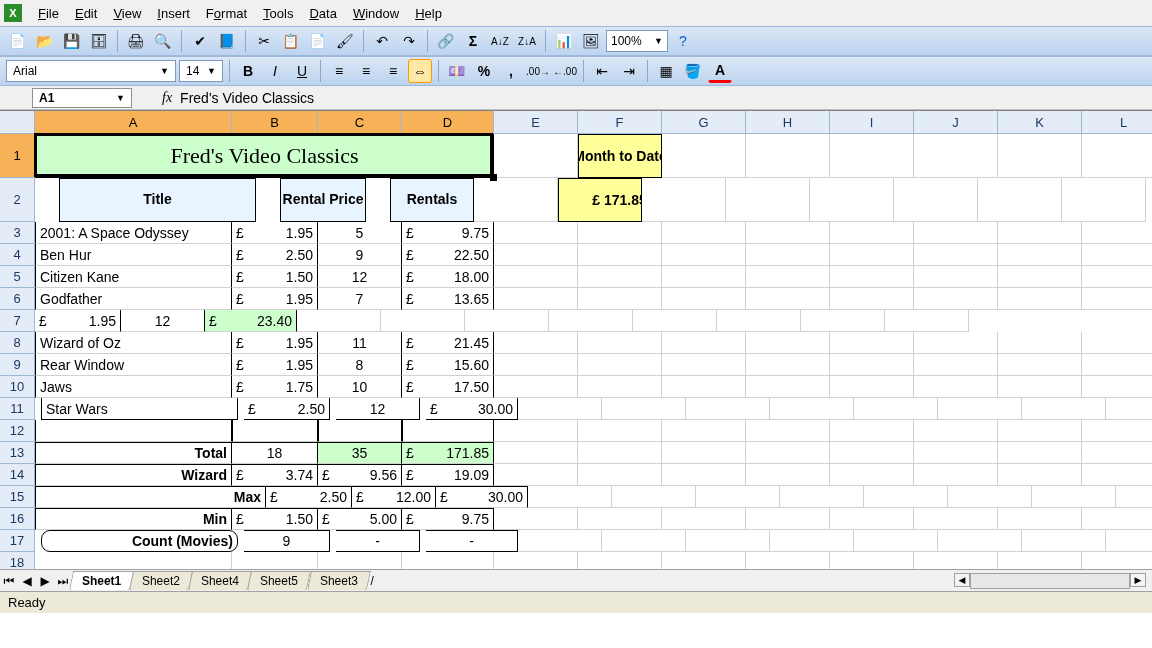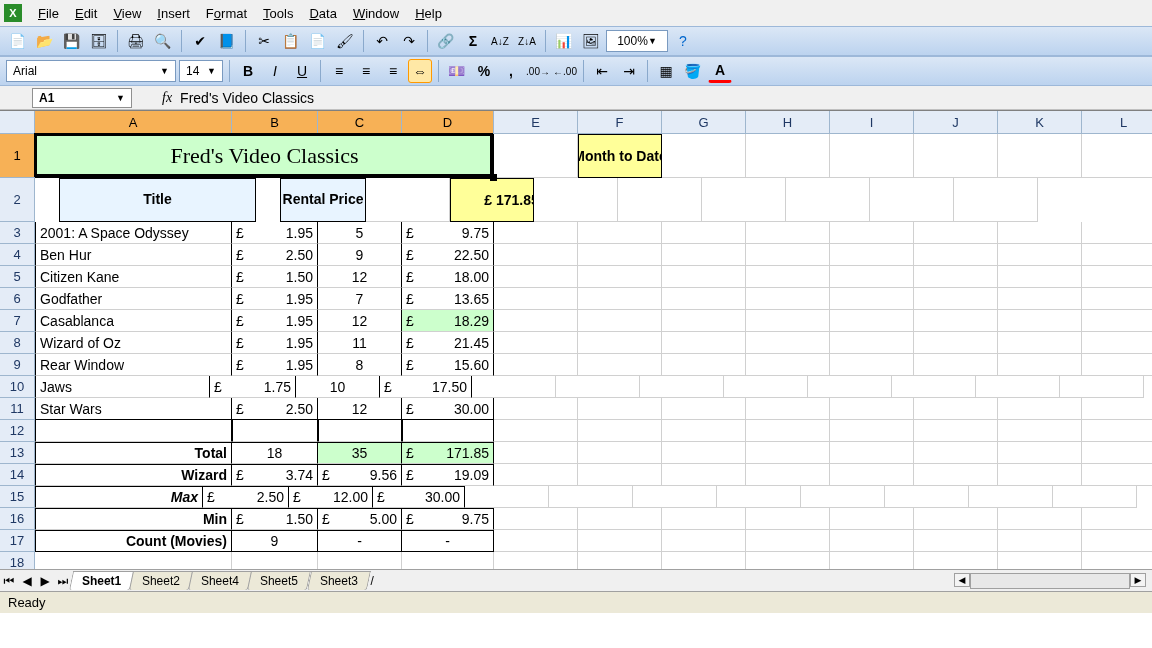--- a/index.html
+++ b/index.html
@@ -9,21 +9,21 @@
 .menubar { display:flex; align-items:center; height:26px; background:#f0f0f0; padding:0 4px; gap:2px;}
 .app-icon { width:18px; height:18px; background:#2a8c2a; display:inline-flex; align-items:center; justify-content:center; color:#fff; font-weight:bold; font-size:11px; margin-right:6px;}
 .menuitem { padding:3px 8px; cursor:default; font-size:13px;}
 .mnemonic { text-decoration:underline; }
 
 
 .toolbar { display:flex; align-items:center; height:30px; padding:2px 6px; gap:3px;
   background:linear-gradient(#dbe7f6,#bcd3ef); border-top:1px solid #9db8d9; border-bottom:1px solid #9db8d9;}
 .tbtn { width:24px; height:24px; display:flex; align-items:center; justify-content:center; border:1px solid transparent; border-radius:3px; cursor:default; font-size:14px;}
 .sep { width:1px; height:22px; background:#8aa9cc; margin:0 3px; }
-.zoom-box { display:flex; align-items:center; background:#fff; border:1px solid #7a9ac0; height:22px; padding:0 4px; min-width:62px; justify-content:center;}
+.zoom-box { display:flex; align-items:center; background:#fff; border:1px solid #7a9ac0; height:22px; padding:0 4px; min-width:62px; justify-content:space-between;}
 .zoom-box .dd { font-size:9px; }
 
 
 .fontbox { background:#fff; border:1px solid #7a9ac0; height:22px; display:flex; align-items:center; padding:0 6px; justify-content:space-between;}
 .fontname { width:170px; }
 .fontsize { width:44px; }
 
 
 .namebar { display:flex; align-items:center; height:24px; background:#f0f0f0; border-bottom:1px solid #c0c0c0;}
 .namebox { width:100px; background:#fff; border:1px solid #909090; margin:0 30px 0 32px; padding:2px 6px; display:flex; align-items:center; justify-content:space-between; font-weight:bold;}
@@ -41,21 +41,21 @@
 .rh { height:22px; border-right:1px solid #9eb6ce; border-bottom:1px solid #9eb6ce; display:flex; align-items:center; justify-content:center; background:#e4ecf7; font-size:13px; color:#1f3864;}
 .rh.sel { background:#f7b156; color:#000;}
 .rh.tall { height:44px;}
 .cells { position:absolute; left:35px; top:23px; }
 .cellrow { display:flex; height:22px;}
 .cellrow.tall { height:44px;}
 .cell { border-right:1px solid #d0d0d0; border-bottom:1px solid #d0d0d0; padding:0 4px; display:flex; align-items:center; font-size:14px; overflow:hidden; white-space:nowrap; position:relative;}
 .b-r { border-right:1px solid #000;}
 .b-l { border-left:1px solid #000;}
 .b-t { border-top:1px solid #000;}
-.b-b { border-bottom:1px solid #000;}
+.b-b { border-bottom:1px solid #000;margin-left:6px;}
 .b-all { border:1px solid #000;}
 .title-cell { background:#ccffcc; justify-content:center; font-family:"Times New Roman",serif; font-size:22px; }
 .hdr-cell { background:#e8f4ff; justify-content:center; font-weight:bold; text-align:center; line-height:1.1;margin-left:24px;}
 .right { justify-content:flex-end;padding-left:43px;}
 .center { justify-content:center;}
 .bold { font-weight:bold;}
 .mtd { background:#ffff99; justify-content:center; font-weight:bold; text-align:center;}
 .money { justify-content:space-between;}
 .money .cur { }
 .hl-green { background:#ccffcc;}
@@ -235,20 +235,21 @@
         <div class="cell " style="width: 84px;"></div>
         <div class="cell " style="width: 84px;"></div>
         <div class="cell " style="width: 84px;"></div>
         <div class="cell " style="width: 84px;"></div>
         <div class="cell " style="width: 84px;"></div>
         <div class="cell " style="width: 84px;"></div>
       </div>
       <div class="cellrow tall">
         <div class="cell hdr-cell b-all" style="width: 197px;">Title</div>
         <div class="cell hdr-cell b-all" style="width: 86px;">Rental Price</div>
+        <div class="cell hdr-cell b-all" style="width: 84px;">Rentals</div>
         <div class="cell " style="width: 84px;"></div>
         <div class="cell mtd b-all right" style="width: 84px;">£ 171.85</div>
         <div class="cell " style="width: 84px;"></div>
         <div class="cell " style="width: 84px;"></div>
         <div class="cell " style="width: 84px;"></div>
         <div class="cell " style="width: 84px;"></div>
         <div class="cell " style="width: 84px;"></div>
         <div class="cell " style="width: 84px;"></div>
       </div>
       <div class="cellrow ">
@@ -325,29 +326,28 @@
         <div class="cell " style="width: 84px;"></div>
         <div class="cell " style="width: 84px;"></div>
         <div class="cell " style="width: 84px;"></div>
         <div class="cell " style="width: 84px;"></div>
         <div class="cell " style="width: 84px;"></div>
         <div class="cell " style="width: 84px;"></div>
         <div class="cell " style="width: 84px;"></div>
         <div class="cell " style="width: 84px;"></div>
       </div>
       <div class="cellrow ">
-        <div class="cell b-l b-r" style="width: 197px;">Casablanca</div>
         <div class="cell money b-r" style="width: 86px;">
           <span class="cur">£</span>
           <span>1.95</span>
         </div>
         <div class="cell center b-r" style="width: 84px;">12</div>
         <div class="cell money b-r hl-green" style="width: 92px;">
           <span class="cur">£</span>
-          <span>18.29</span>
+          <span>23.40</span>
         </div>
         <div class="cell " style="width: 84px;"></div>
         <div class="cell " style="width: 84px;"></div>
         <div class="cell " style="width: 84px;"></div>
         <div class="cell " style="width: 84px;"></div>
         <div class="cell " style="width: 84px;"></div>
         <div class="cell " style="width: 84px;"></div>
         <div class="cell " style="width: 84px;"></div>
         <div class="cell " style="width: 84px;"></div>
       </div>
@@ -385,21 +385,21 @@
         <div class="cell " style="width: 84px;"></div>
         <div class="cell " style="width: 84px;"></div>
         <div class="cell " style="width: 84px;"></div>
         <div class="cell " style="width: 84px;"></div>
         <div class="cell " style="width: 84px;"></div>
         <div class="cell " style="width: 84px;"></div>
         <div class="cell " style="width: 84px;"></div>
         <div class="cell " style="width: 84px;"></div>
       </div>
       <div class="cellrow ">
-        <div class="cell b-l b-r" style="width: 175px;">Jaws</div>
+        <div class="cell b-l b-r" style="width: 197px;">Jaws</div>
         <div class="cell money b-r" style="width: 86px;">
           <span class="cur">£</span>
           <span>1.75</span>
         </div>
         <div class="cell center b-r" style="width: 84px;">10</div>
         <div class="cell money b-r" style="width: 92px;">
           <span class="cur">£</span>
           <span>17.50</span>
         </div>
         <div class="cell " style="width: 84px;"></div>
@@ -479,21 +479,21 @@
         <div class="cell " style="width: 84px;"></div>
         <div class="cell " style="width: 84px;"></div>
         <div class="cell " style="width: 84px;"></div>
         <div class="cell " style="width: 84px;"></div>
         <div class="cell " style="width: 84px;"></div>
         <div class="cell " style="width: 84px;"></div>
         <div class="cell " style="width: 84px;"></div>
         <div class="cell " style="width: 84px;"></div>
       </div>
       <div class="cellrow ">
-        <div class="cell right bold b-l b-r b-t" style="width: 168px; font-style: italic;">Max</div>
+        <div class="cell right bold b-l b-r b-t" style="width: 231px;">Max</div>
         <div class="cell money b-r b-t" style="width: 86px;">
           <span class="cur">£</span>
           <span>2.50</span>
         </div>
         <div class="cell money b-r b-t" style="width: 84px;">
           <span class="cur">£</span>
           <span>12.00</span>
         </div>
         <div class="cell money b-r b-t" style="width: 92px;">
           <span class="cur">£</span>
@@ -525,21 +525,21 @@
         <div class="cell " style="width: 84px;"></div>
         <div class="cell " style="width: 84px;"></div>
         <div class="cell " style="width: 84px;"></div>
         <div class="cell " style="width: 84px;"></div>
         <div class="cell " style="width: 84px;"></div>
         <div class="cell " style="width: 84px;"></div>
         <div class="cell " style="width: 84px;"></div>
         <div class="cell " style="width: 84px;"></div>
       </div>
       <div class="cellrow ">
-        <div class="cell right bold b-l b-r b-t b-b" style="width: 197px;">Count (Movies)</div>
+        <div class="cell right bold b-l b-r b-t b-b" style="width: 197px; border-radius: 9px;">Count (Movies)</div>
         <div class="cell center b-r b-t b-b" style="width: 86px;">9</div>
         <div class="cell center b-r b-t b-b" style="width: 84px;">-</div>
         <div class="cell center b-r b-t b-b" style="width: 92px;">-</div>
         <div class="cell " style="width: 84px;"></div>
         <div class="cell " style="width: 84px;"></div>
         <div class="cell " style="width: 84px;"></div>
         <div class="cell " style="width: 84px;"></div>
         <div class="cell " style="width: 84px;"></div>
         <div class="cell " style="width: 84px;"></div>
         <div class="cell " style="width: 84px;"></div>

